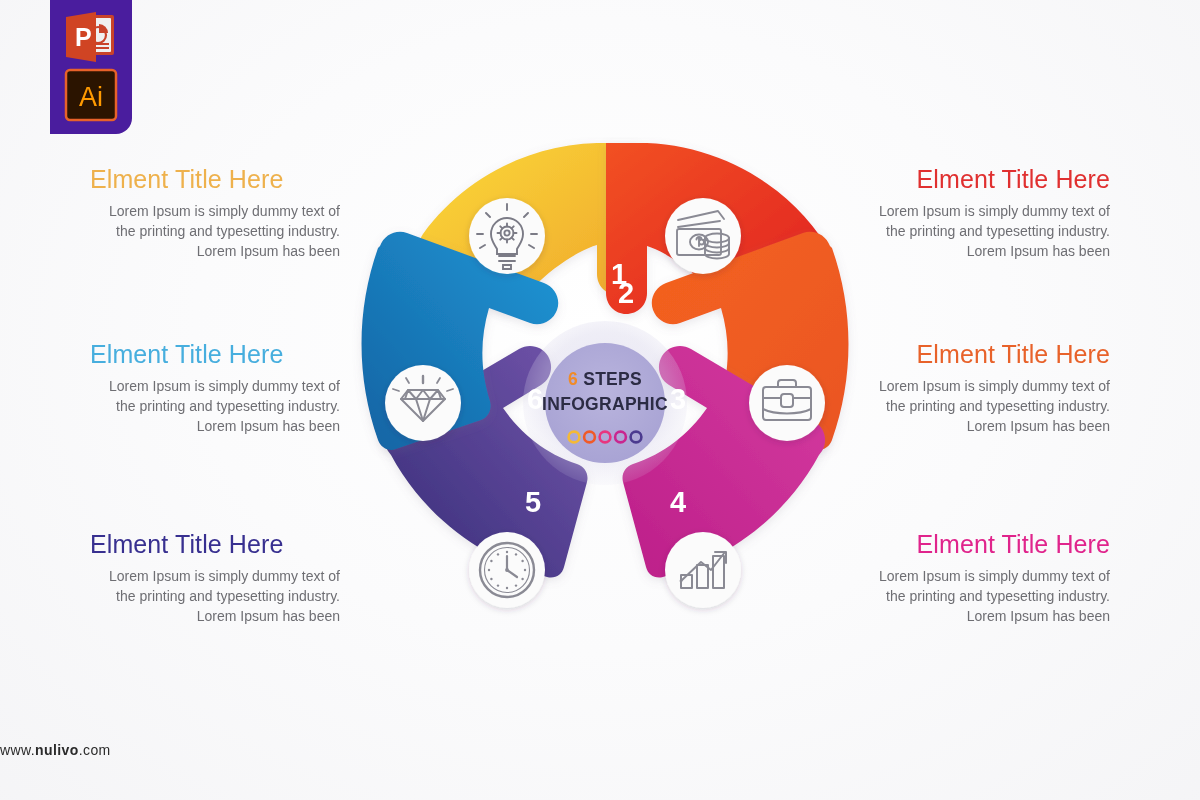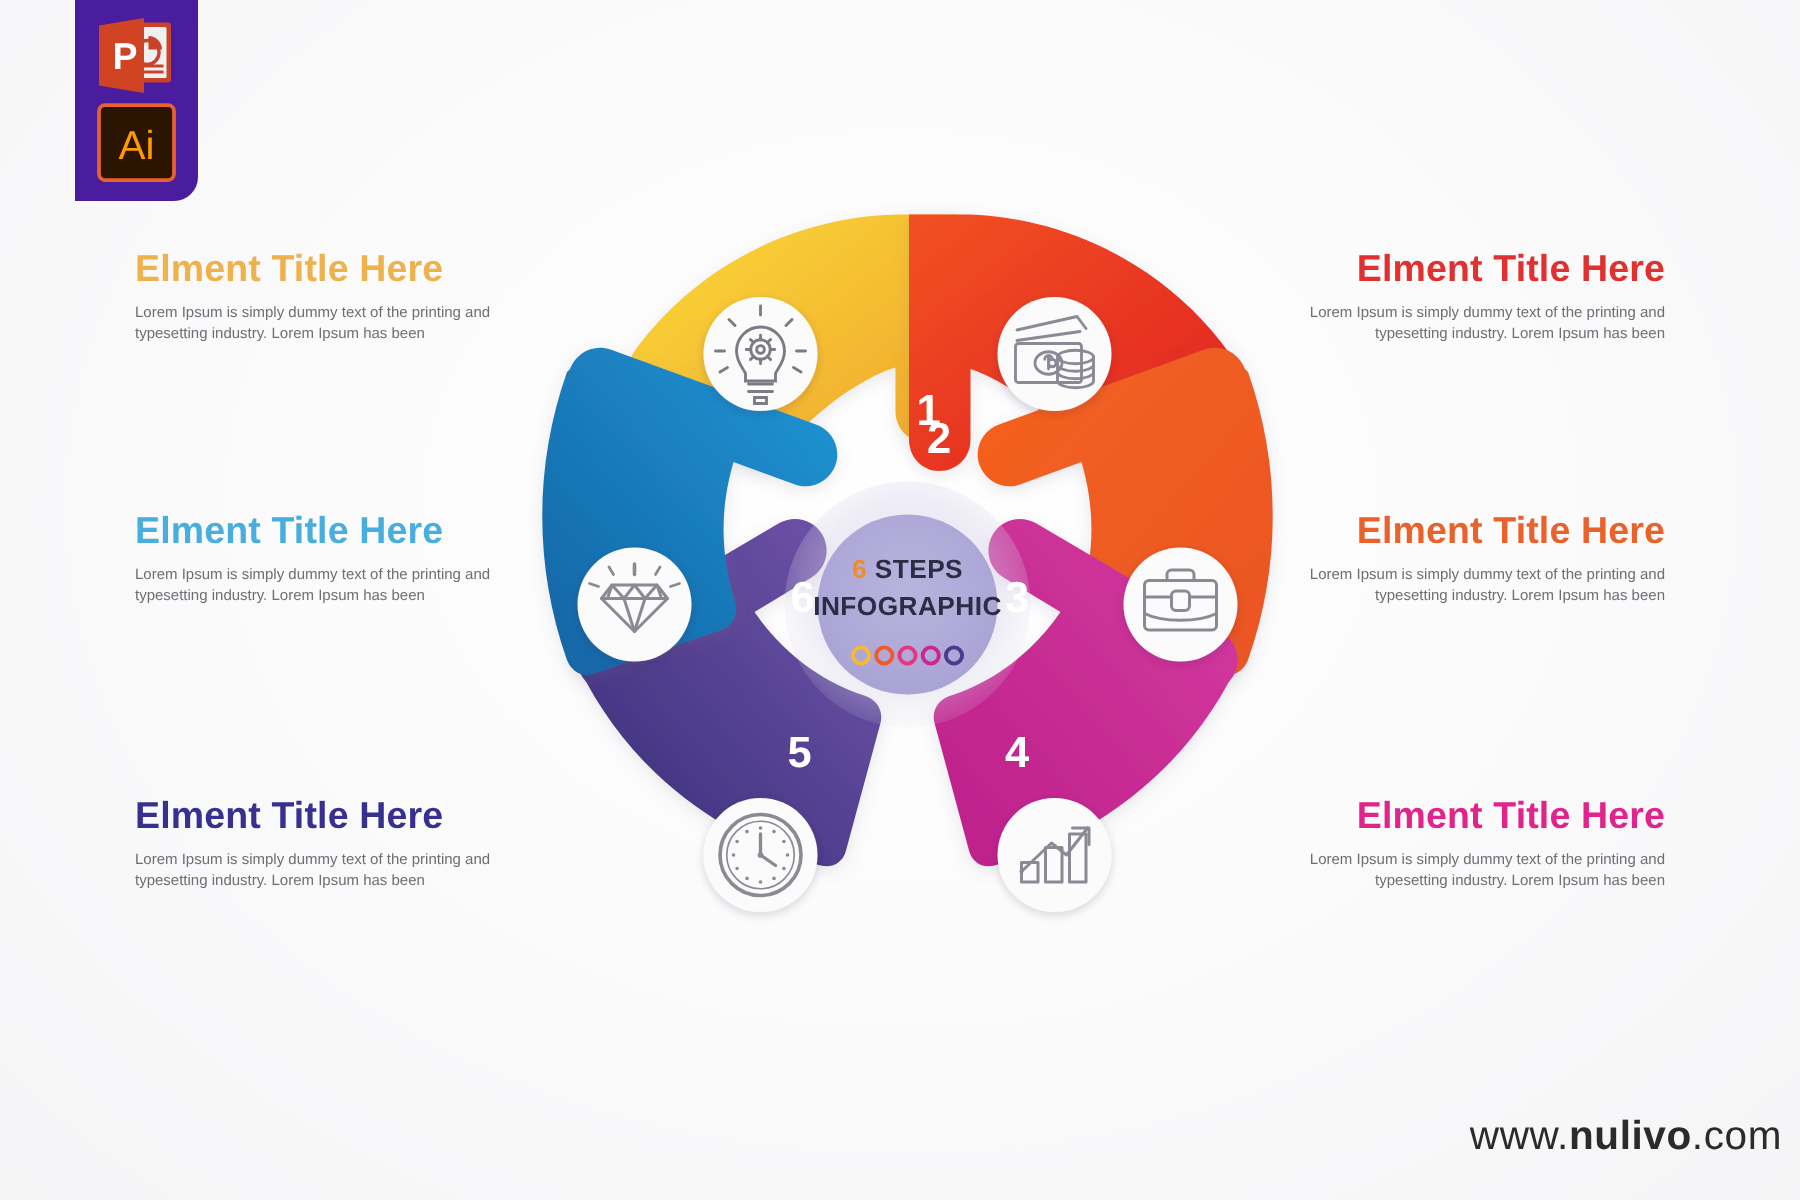--- a/index.html
+++ b/index.html
@@ -36,32 +36,33 @@
   }
   .badge-icon.ppt { top: 10px; }
   .badge-icon.ai  { top: 68px; }
 
   
   .side-block { position: absolute; width: 250px; }
   .side-block.left  { left: 90px;  text-align: left; }
   .side-block.right { left: 860px; text-align: right; }
   .side-title {
     font-size: 25px;
-    font-weight: 700;
+    font-weight: 400;
     letter-spacing: 0.1px;
     margin: 0 0 10px 0;
     line-height: 1.05;
     white-space: nowrap;
   }
   .side-body {
-    font-size: 10px;
+    font-size: 14px;
     line-height: 1.42;
     color: #6e6e73;
     margin: 0;
     font-weight: 400;
+    text-align: right;
   }
 
   
   .wheel {
     position: absolute;
     left: 335px;
     top: 135px;
     width: 540px;
     height: 540px;
   }
@@ -83,24 +84,24 @@
     fill: #2c2c44;
     text-anchor: middle;
     letter-spacing: 0.3px;
   }
   .hub-title .accent { fill: #f08b28; }
 
   
   .footer {
     position: absolute;
     left: 0;
-    right: 12px;
+    right: 0;
     top: 742px;
-    text-align: right;
-    font-size: 27px;
+    text-align: left;
+    font-size: 14px;
     color: #2b2b2b;
     font-weight: 400;
     letter-spacing: 0.4px;
   }
   .footer b { font-weight: 700; }
 </style>
 </head>
 <body>
 
 <div class="stage" style="width: 1200px; height: 800px;">

